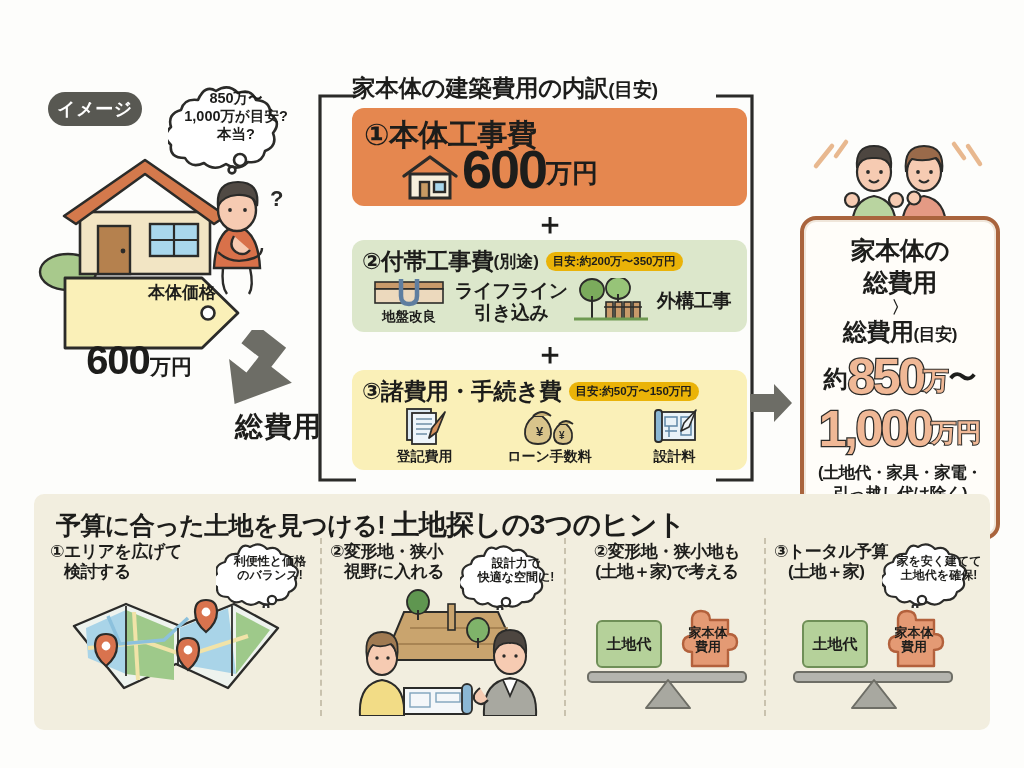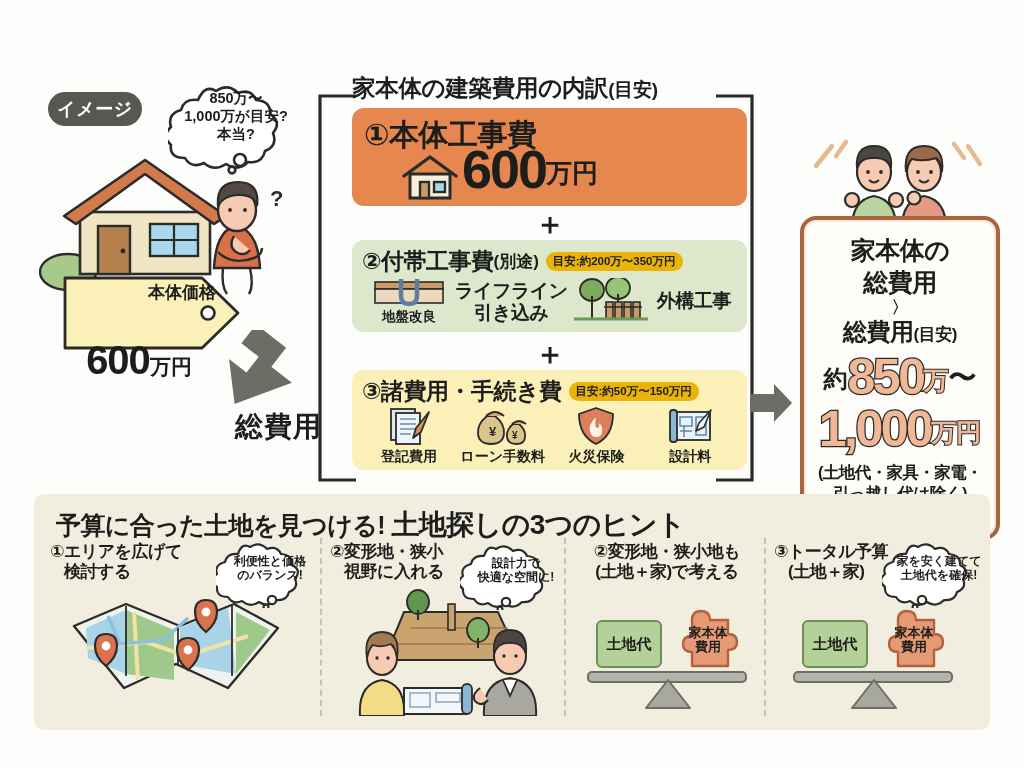--- a/index.html
+++ b/index.html
@@ -378,27 +378,20 @@
           <path d="M12 10 q-10 8 -9 18 q1 10 13 10 q12 0 13 -10 q1 -10 -9 -18 z" fill="#d9c48b" stroke="#2b2b29" stroke-width="1.8"></path>
           <path d="M11 10 q5 -4 9 -4 q4 0 9 4" fill="#c8b075" stroke="#2b2b29" stroke-width="1.8"></path>
           <text x="14" y="30" font-family="Liberation Sans, sans-serif" font-size="13" font-weight="700" fill="#2b2b29">¥</text>
           <path d="M38 18 q-7 6 -6 13 q1 7 9 7 q9 0 9 -7 q1 -7 -6 -13 z" fill="#d9c48b" stroke="#2b2b29" stroke-width="1.8"></path>
           <path d="M37 18 q4 -3 7 -3 q3 0 7 3" fill="#c8b075" stroke="#2b2b29" stroke-width="1.8"></path>
           <text x="37" y="33" font-family="Liberation Sans, sans-serif" font-size="10" font-weight="700" fill="#2b2b29">¥</text>
         </svg>
         <div class="cap">ローン手数料</div>
       </div>
 
-      <div class="icell">
-        <svg width="40" height="40" viewBox="0 0 40 40">
-          <path d="M20 2 L37 8 q0 22 -17 30 Q3 30 3 8 Z" fill="#d9815c" stroke="#2b2b29" stroke-width="1.8" stroke-linejoin="round"></path>
-          <path d="M20 11 q-8 8 -6 14 q1 6 6 6 q6 0 6 -6 q1 -5 -3 -8 q1 5 -2 5 q-3 0 -1 -11 z" fill="#fbf4e5"></path>
-        </svg>
-        <div class="cap">火災保険</div>
-      </div>
 
       <div class="icell">
         <svg width="48" height="40" viewBox="0 0 48 40">
           <rect x="9" y="6" width="35" height="28" fill="#e9f2f8" stroke="#2b2b29" stroke-width="1.8"></rect>
           <rect x="4" y="4" width="7" height="32" rx="3" fill="#8bb7d4" stroke="#2b2b29" stroke-width="1.8"></rect>
           <g stroke="#5e86a6" stroke-width="1.5" fill="none">
             <rect x="14" y="11" width="12" height="9"></rect>
               <rect x="30" y="11" width="10" height="18"></rect>
             <line x1="14" y1="25" x2="26" y2="25"></line>
               <line x1="18" y1="20" x2="18" y2="31"></line>

